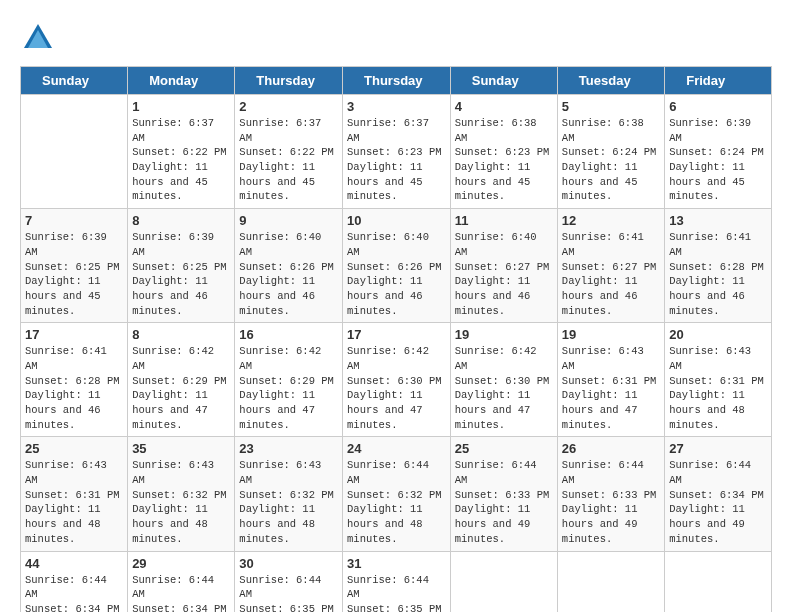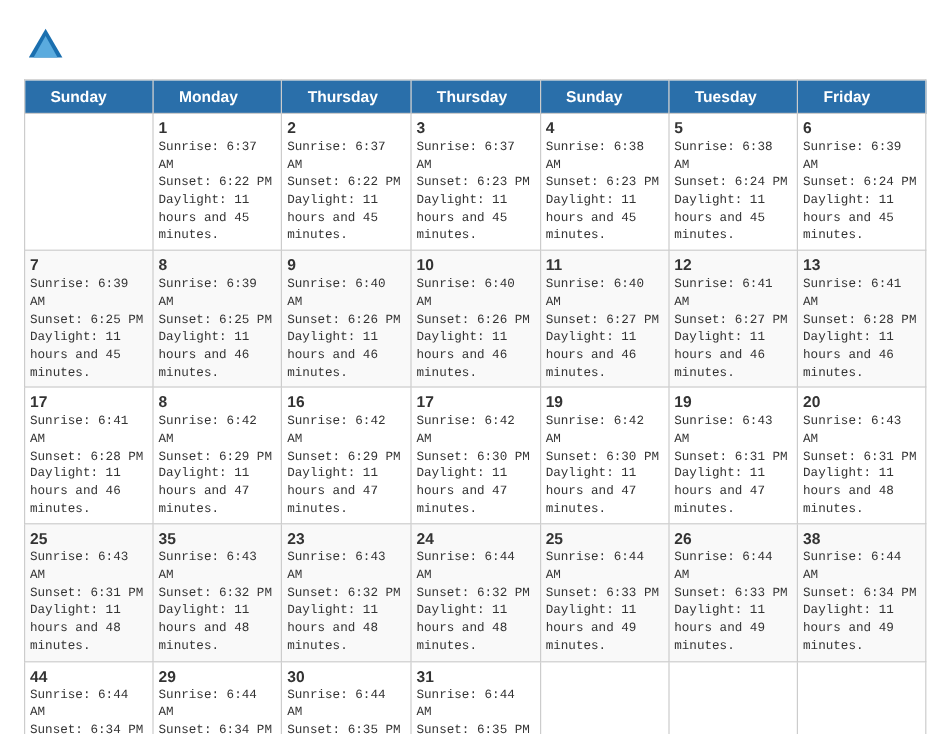--- a/index.html
+++ b/index.html
@@ -233,21 +233,21 @@
         </td>
         <td>
           <span class="day-number">25</span>
           <div class="day-info">Sunrise: 6:44 AM<br>Sunset: 6:33 PM<br>Daylight: 11 hours and 49 minutes.</div>
         </td>
         <td>
           <span class="day-number">26</span>
           <div class="day-info">Sunrise: 6:44 AM<br>Sunset: 6:33 PM<br>Daylight: 11 hours and 49 minutes.</div>
         </td>
         <td>
-          <span class="day-number">38</span>
+          <span class="day-number">27</span>
           <div class="day-info">Sunrise: 6:44 AM<br>Sunset: 6:34 PM<br>Daylight: 11 hours and 49 minutes.</div>
         </td>
       </tr>
       <tr>
         <td>
           <span class="day-number">44</span>
           <div class="day-info">Sunrise: 6:44 AM<br>Sunset: 6:34 PM<br>Daylight: 11 hours and 49 minutes.</div>
         </td>
         <td>
           <span class="day-number">29</span>

